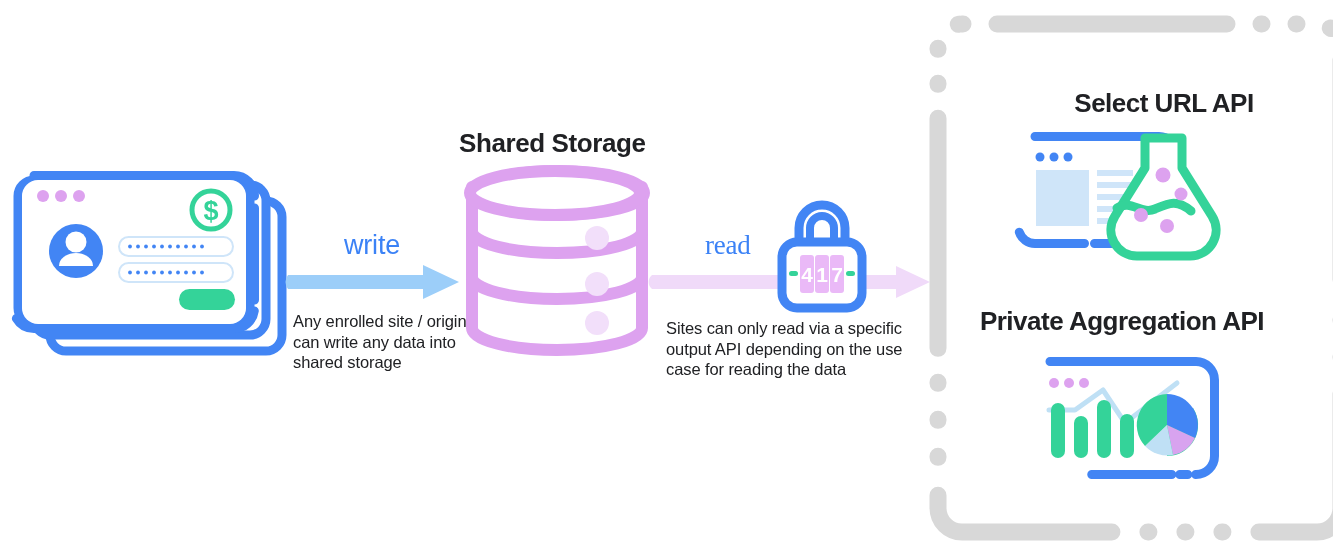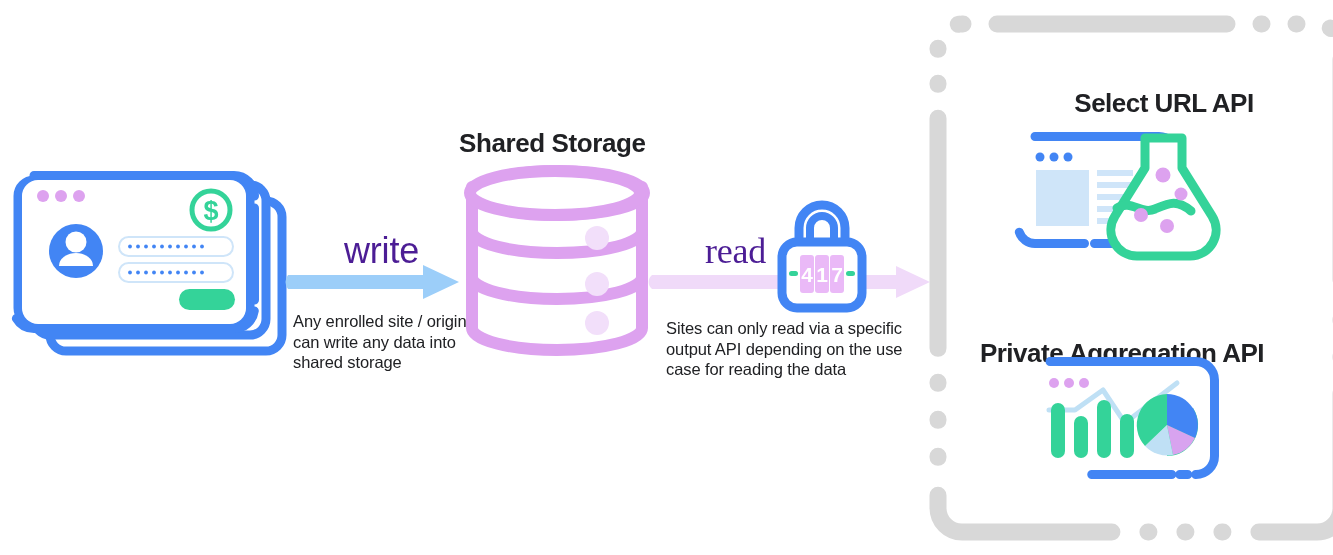--- a/index.html
+++ b/index.html
@@ -8,21 +8,21 @@
     font-family:"Liberation Sans","DejaVu Sans",sans-serif;
     color:#202124;
     -webkit-font-smoothing:antialiased;
   }
   #stage{position:relative;width:1333px;height:555px;}
 
   .abs{position:absolute;}
 
   
   .flow-label{
-    font-size:36px;font-weight:400;color:#4c1d95;letter-spacing:-0.2px;
+    font-size:27px;font-weight:400;color:#3b82f6;letter-spacing:-0.2px;
     white-space:nowrap;
   }
   .caption{
     font-size:16.5px;line-height:20.5px;font-weight:400;color:#202124;
     letter-spacing:-0.1px;
   }
   .node-title{
     font-size:26px;font-weight:700;color:#202124;letter-spacing:-0.4px;
     white-space:nowrap;
   }
@@ -209,21 +209,21 @@
         <path d="M131,6 h37 v30 l30,48 a26,26 0 0 1 -22,40 h-53 a26,26 0 0 1 -22,-40 l30,-48 z" fill="#ffffff" stroke="#34d399" stroke-width="9" stroke-linejoin="round" stroke-linecap="round"></path>
         <path d="M103,76 c14,-9 24,7 38,1 c14,-6 22,-10 36,2" fill="none" stroke="#34d399" stroke-width="9" stroke-linecap="round"></path>
         <circle cx="149" cy="43" r="7.5" fill="#dda2ef"></circle>
         <circle cx="167" cy="62" r="6.5" fill="#dda2ef"></circle>
         <circle cx="127" cy="83" r="7" fill="#dda2ef"></circle>
         <circle cx="153" cy="94" r="7" fill="#dda2ef"></circle>
       </g>
     </svg>
   </div>
 
-  <div class="abs api-title" style="left:932px;top:306px;width:380px;margin-top:32px;">Private Aggregation API</div>
+  <div class="abs api-title" style="left:932px;top:306px;width:380px;">Private Aggregation API</div>
 
   <div class="abs" style="left:1027px;top:357px;">
     <svg width="192" height="122" viewBox="0 0 192 122">
       <rect x="9" y="9" width="174" height="104" rx="12" fill="#ffffff"></rect>
       <path d="M23,4.5 H169 a18.5,18.5 0 0 1 18.5,18.5 V99 a18.5,18.5 0 0 1 -18.5,18.5 H23
                A18.5,18.5 0 0 1 4.5,99 V23 A18.5,18.5 0 0 1 23,4.5 Z" fill="none" stroke="#4285f4" stroke-width="9" stroke-linecap="round" stroke-dasharray="280 8 8 8 80"></path>
 
       <circle cx="27" cy="26" r="5" fill="#dda2ef"></circle>
       <circle cx="42" cy="26" r="5" fill="#dda2ef"></circle>
       <circle cx="57" cy="26" r="5" fill="#dda2ef"></circle>

